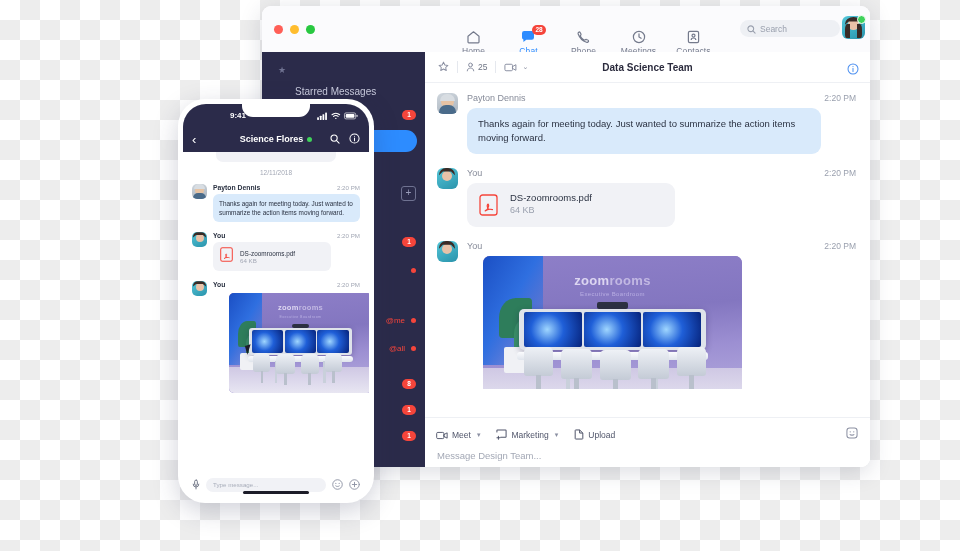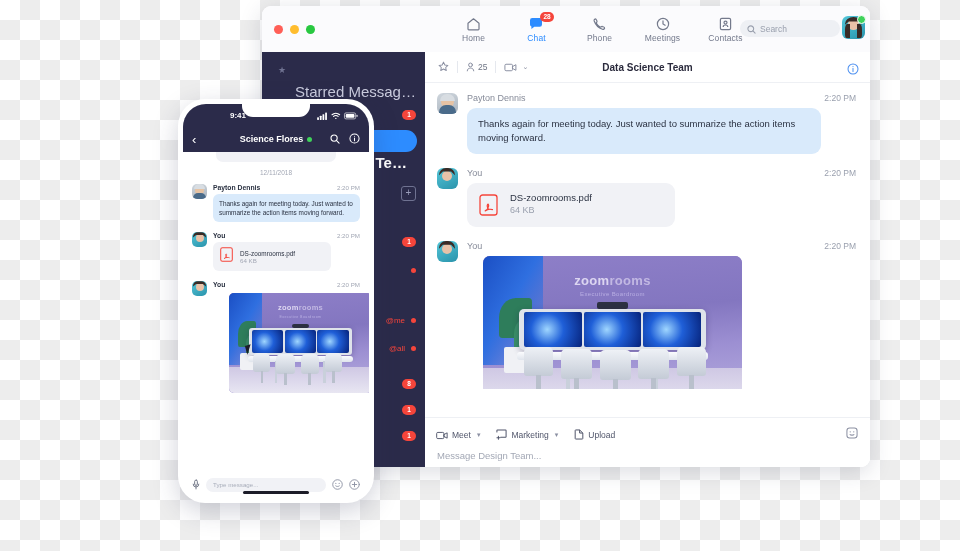--- a/index.html
+++ b/index.html
@@ -25,21 +25,21 @@
   .titlebar{
     position:absolute;left:0;top:0;width:608px;height:46px;
     background:#fbfbfd;border-bottom:1px solid #eceef3;
   }
   .traffic{position:absolute;left:12px;top:19px;display:flex;gap:7px;}
   .dot{width:9px;height:9px;border-radius:50%;}
   .dot.r{background:#ff5f57;}
   .dot.y{background:#ffbd2e;}
   .dot.g{background:#28c840;}
 
-  .navbar{position:absolute;left:188px;top:5px;display:flex;gap:16px;}
+  .navbar{position:absolute;left:188px;top:18px;display:flex;gap:8px;}
   .navitem{width:47px;display:flex;flex-direction:column;align-items:center;
            gap:2px;padding-top:5px;position:relative;cursor:pointer;}
   .navitem .lbl{font-size:8.5px;color:#747a8c;letter-spacing:.1px;}
   .navitem.active .lbl{color:#2d8cff;}
   .navicon{height:15px;display:flex;align-items:center;justify-content:center;}
   .navicon svg{display:block;}
   .badge{
     position:absolute;left:27px;top:1px;background:#f5453b;color:#fff;
     font-size:6.5px;font-weight:bold;border-radius:7px;
     padding:1px 3px;min-width:8px;text-align:center;line-height:8px;
@@ -80,21 +80,21 @@
     background:#2b2b4a;
   }
   .side-section{
     font-size:7.5px;font-weight:bold;color:#8d90ad;letter-spacing:1.1px;
     padding:14px 0 0 16px;
   }
   .side-row{
     height:24px;display:flex;align-items:center;gap:9px;padding:0 9px 0 16px;
     cursor:pointer;position:relative;
   }
-  .side-row .txt{font-size:15px;color:#c9cbdd;white-space:nowrap;
+  .side-row .txt{font-size:10px;color:#c9cbdd;white-space:nowrap;
     overflow:hidden;text-overflow:ellipsis;flex:1;margin-top:43px;}
   .side-row.sel{background:#2d8cff;border-radius:13px;margin:0 8px;padding-left:8px;}
   .side-row.sel .txt{color:#fff;font-weight:bold;}
   .star-mini{color:#6f7291;font-size:9px;}
   .sbadge{
     background:#f5453b;color:#fff;font-size:6.5px;font-weight:bold;
     border-radius:7px;padding:1px 3.5px;min-width:7px;text-align:center;
     line-height:8px;
   }
   .sdot{width:5px;height:5px;border-radius:50%;background:#f5453b;}

